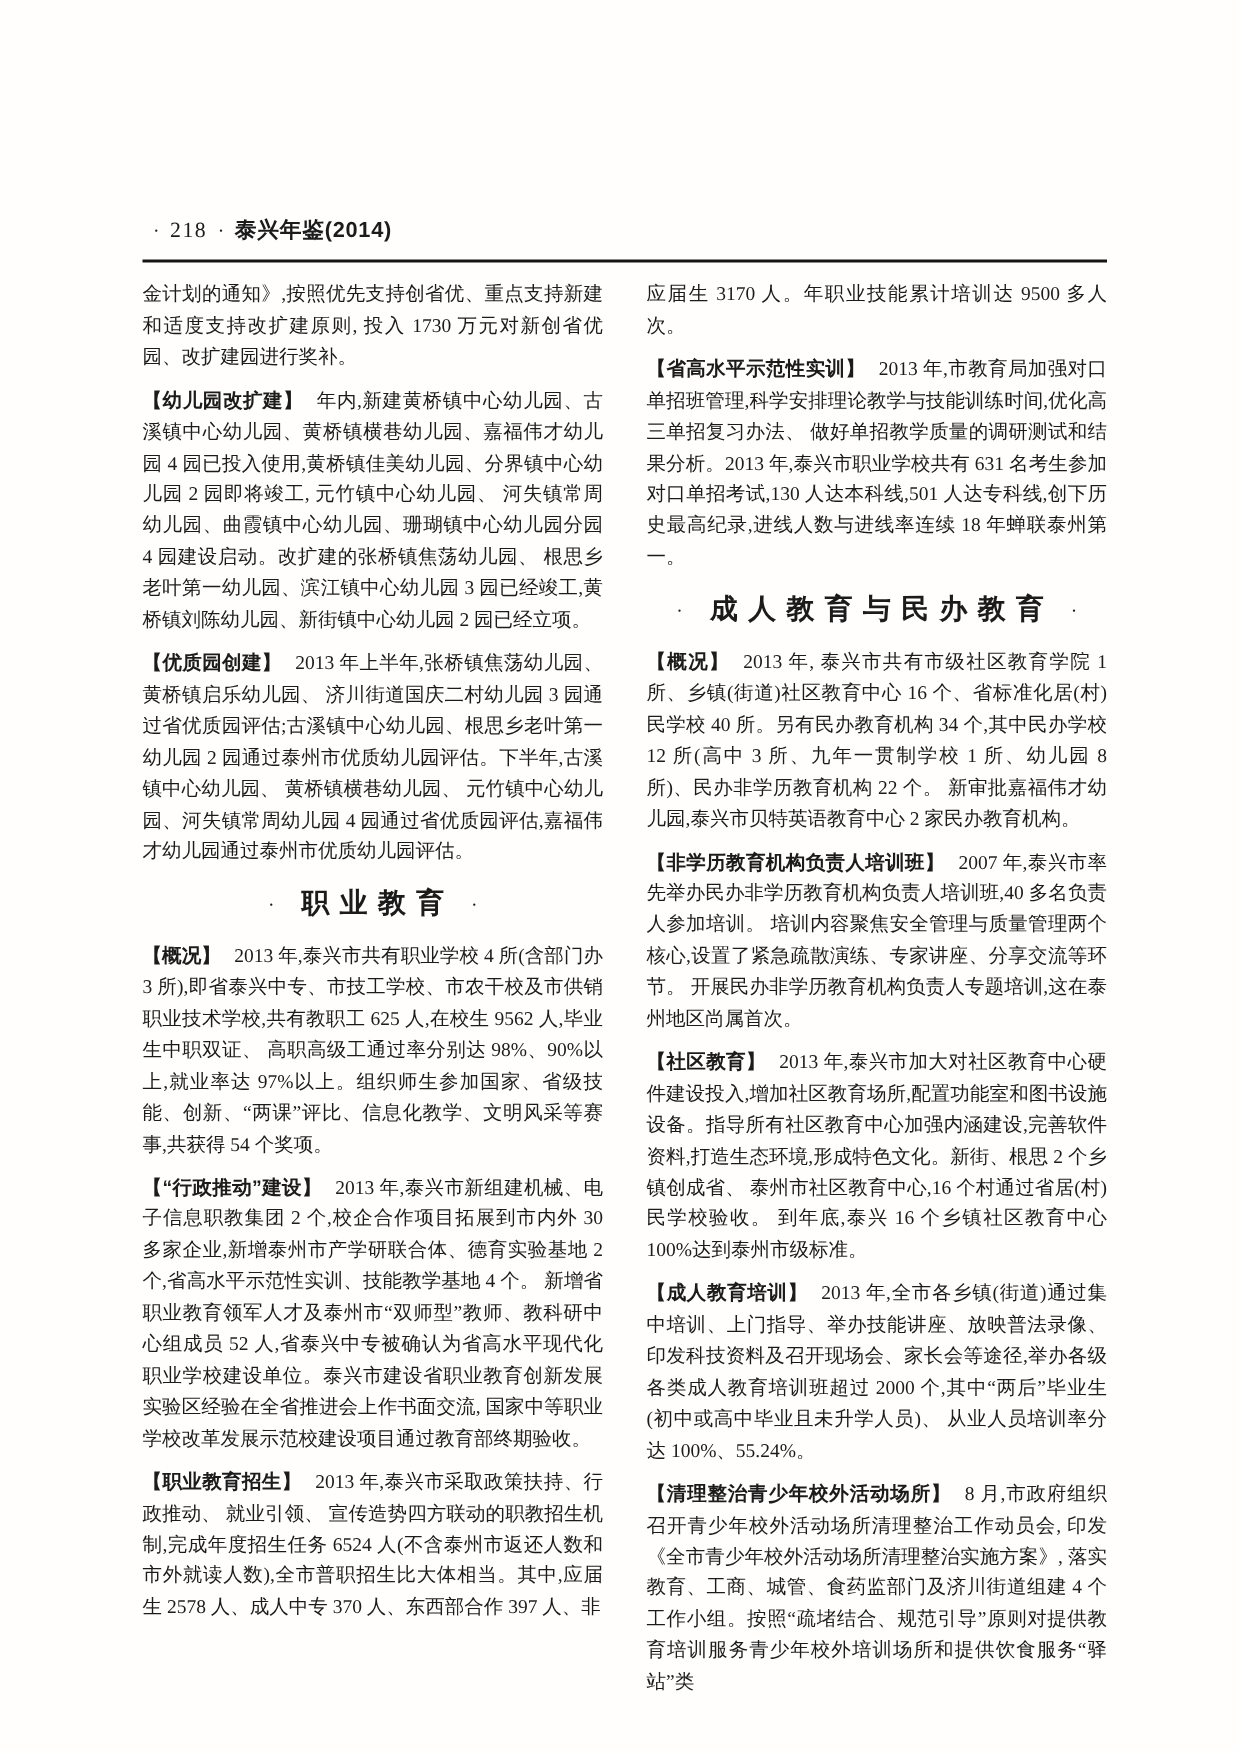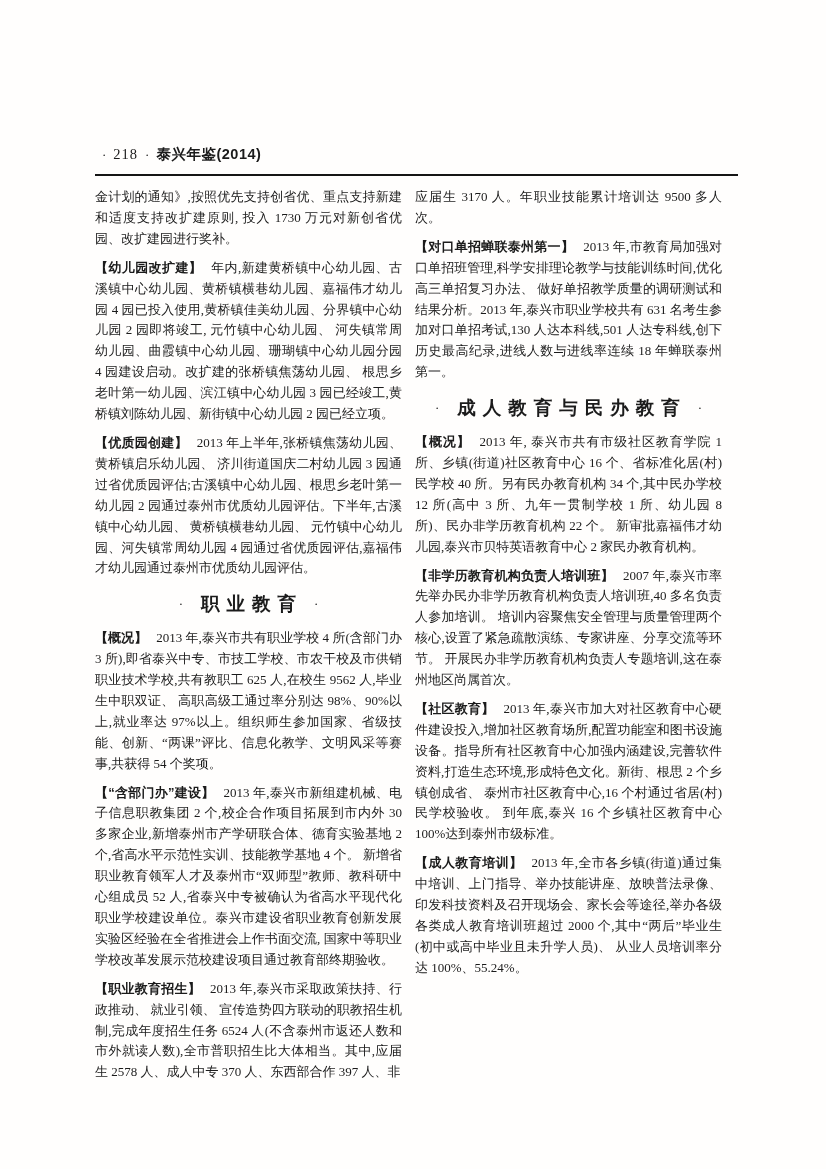--- a/index.html
+++ b/index.html
@@ -30,21 +30,21 @@
   .page-header .dot { margin: 0 7px; font-size: 13px; }
   .page-header .page-num { letter-spacing: 1px; }
   .page-header .book-title {
     font-weight: bold;
     font-family: "Liberation Sans", sans-serif;
     letter-spacing: 0.5px;
     margin-top: 32px;
   }
   .columns {
     display: flex;
-    gap: 13px;
+    gap: 29px;
     margin-top: 11px;
   }
   .col {
     width: 307px;
     flex: 0 0 307px;
     font-size: 13px;
     line-height: 20.9px;
     text-align: justify;
     text-justify: inter-ideograph;
   }
@@ -94,41 +94,42 @@
         <p class="para"><span class="entry-head">【优质园创建】</span><span>2013 年上半年,张桥镇焦荡幼儿园、黄桥镇启乐幼儿园、 济川街道国庆二村幼儿园 3 园通过省优质园评估;古溪镇中心幼儿园、根思乡老叶第一幼儿园 2 园通过泰州市优质幼儿园评估。下半年,古溪镇中心幼儿园、 黄桥镇横巷幼儿园、 元竹镇中心幼儿园、河失镇常周幼儿园 4 园通过省优质园评估,嘉福伟才幼儿园通过泰州市优质幼儿园评估。</span></p>
 
         <h2 class="section-heading">
           <span class="sec-dot">·</span>
           <span class="sec-title">职业教育</span>
           <span class="sec-dot">·</span>
         </h2>
 
         <p class="para"><span class="entry-head">【概况】</span><span>2013 年,泰兴市共有职业学校 4 所(含部门办 3 所),即省泰兴中专、市技工学校、市农干校及市供销职业技术学校,共有教职工 625 人,在校生 9562 人,毕业生中职双证、 高职高级工通过率分别达 98%、90%以上,就业率达 97%以上。组织师生参加国家、省级技能、创新、“两课”评比、信息化教学、文明风采等赛事,共获得 54 个奖项。</span></p>
 
-        <p class="para"><span class="entry-head">【“含部门办”建设】</span><span>2013 年,泰兴市新组建机械、电子信息职教集团 2 个,校企合作项目拓展到市内外 30 多家企业,新增泰州市产学研联合体、德育实验基地 2 个,省高水平示范性实训、技能教学基地 4 个。 新增省职业教育领军人才及泰州市“双师型”教师、教科研中心组成员 52 人,省泰兴中专被确认为省高水平现代化职业学校建设单位。泰兴市建设省职业教育创新发展实验区经验在全省推进会上作书面交流, 国家中等职业学校改革发展示范校建设项目通过教育部终期验收。</span></p>
+        <p class="para"><span class="entry-head">【“行政推动”建设】</span><span>2013 年,泰兴市新组建机械、电子信息职教集团 2 个,校企合作项目拓展到市内外 30 多家企业,新增泰州市产学研联合体、德育实验基地 2 个,省高水平示范性实训、技能教学基地 4 个。 新增省职业教育领军人才及泰州市“双师型”教师、教科研中心组成员 52 人,省泰兴中专被确认为省高水平现代化职业学校建设单位。泰兴市建设省职业教育创新发展实验区经验在全省推进会上作书面交流, 国家中等职业学校改革发展示范校建设项目通过教育部终期验收。</span></p>
 
         <p class="para"><span class="entry-head">【职业教育招生】</span><span>2013 年,泰兴市采取政策扶持、行政推动、 就业引领、 宣传造势四方联动的职教招生机制,完成年度招生任务 6524 人(不含泰州市返还人数和市外就读人数),全市普职招生比大体相当。其中,应届生 2578 人、成人中专 370 人、东西部合作 397 人、非</span></p>
       </div>
 
       <div class="col">
         <p class="para"><span>应届生 3170 人。年职业技能累计培训达 9500 多人次。</span></p>
 
-        <p class="para"><span class="entry-head">【对口单招蝉联泰州第一】</span><span>2013 年,市教育局加强对口单招班管理,科学安排理论教学与技能训练时间,优化高三单招复习办法、 做好单招教学质量的调研测试和结果分析。2013 年,泰兴市职业学校共有 631 名考生参加对口单招考试,130 人达本科线,501 人达专科线,创下历史最高纪录,进线人数与进线率连续 18 年蝉联泰州第一。</span></p>
+        <p class="para"><span class="entry-head">【省高水平示范性实训】</span><span>2013 年,市教育局加强对口单招班管理,科学安排理论教学与技能训练时间,优化高三单招复习办法、 做好单招教学质量的调研测试和结果分析。2013 年,泰兴市职业学校共有 631 名考生参加对口单招考试,130 人达本科线,501 人达专科线,创下历史最高纪录,进线人数与进线率连续 18 年蝉联泰州第一。</span></p>
 
         <h2 class="section-heading">
           <span class="sec-dot">·</span>
           <span class="sec-title">成人教育与民办教育</span>
           <span class="sec-dot">·</span>
         </h2>
 
         <p class="para"><span class="entry-head">【概况】</span><span>2013 年, 泰兴市共有市级社区教育学院 1 所、乡镇(街道)社区教育中心 16 个、省标准化居(村)民学校 40 所。另有民办教育机构 34 个,其中民办学校 12 所(高中 3 所、九年一贯制学校 1 所、幼儿园 8 所)、民办非学历教育机构 22 个。 新审批嘉福伟才幼儿园,泰兴市贝特英语教育中心 2 家民办教育机构。</span></p>
 
         <p class="para"><span class="entry-head">【非学历教育机构负责人培训班】</span><span>2007 年,泰兴市率先举办民办非学历教育机构负责人培训班,40 多名负责人参加培训。 培训内容聚焦安全管理与质量管理两个核心,设置了紧急疏散演练、专家讲座、分享交流等环节。 开展民办非学历教育机构负责人专题培训,这在泰州地区尚属首次。</span></p>
 
         <p class="para"><span class="entry-head">【社区教育】</span><span>2013 年,泰兴市加大对社区教育中心硬件建设投入,增加社区教育场所,配置功能室和图书设施设备。指导所有社区教育中心加强内涵建设,完善软件资料,打造生态环境,形成特色文化。新街、根思 2 个乡镇创成省、 泰州市社区教育中心,16 个村通过省居(村)民学校验收。 到年底,泰兴 16 个乡镇社区教育中心 100%达到泰州市级标准。</span></p>
 
         <p class="para"><span class="entry-head">【成人教育培训】</span><span>2013 年,全市各乡镇(街道)通过集中培训、上门指导、举办技能讲座、放映普法录像、印发科技资料及召开现场会、家长会等途径,举办各级各类成人教育培训班超过 2000 个,其中“两后”毕业生(初中或高中毕业且未升学人员)、 从业人员培训率分达 100%、55.24%。</span></p>
 
+        <p class="para"><span class="entry-head">【清理整治青少年校外活动场所】</span><span>8 月,市政府组织召开青少年校外活动场所清理整治工作动员会, 印发《全市青少年校外活动场所清理整治实施方案》, 落实教育、工商、城管、食药监部门及济川街道组建 4 个工作小组。按照“疏堵结合、规范引导”原则对提供教育培训服务青少年校外培训场所和提供饮食服务“驿站”类</span></p>
       </div>
 
     </div>
   </div>
 </div>
 
 </body></html>

